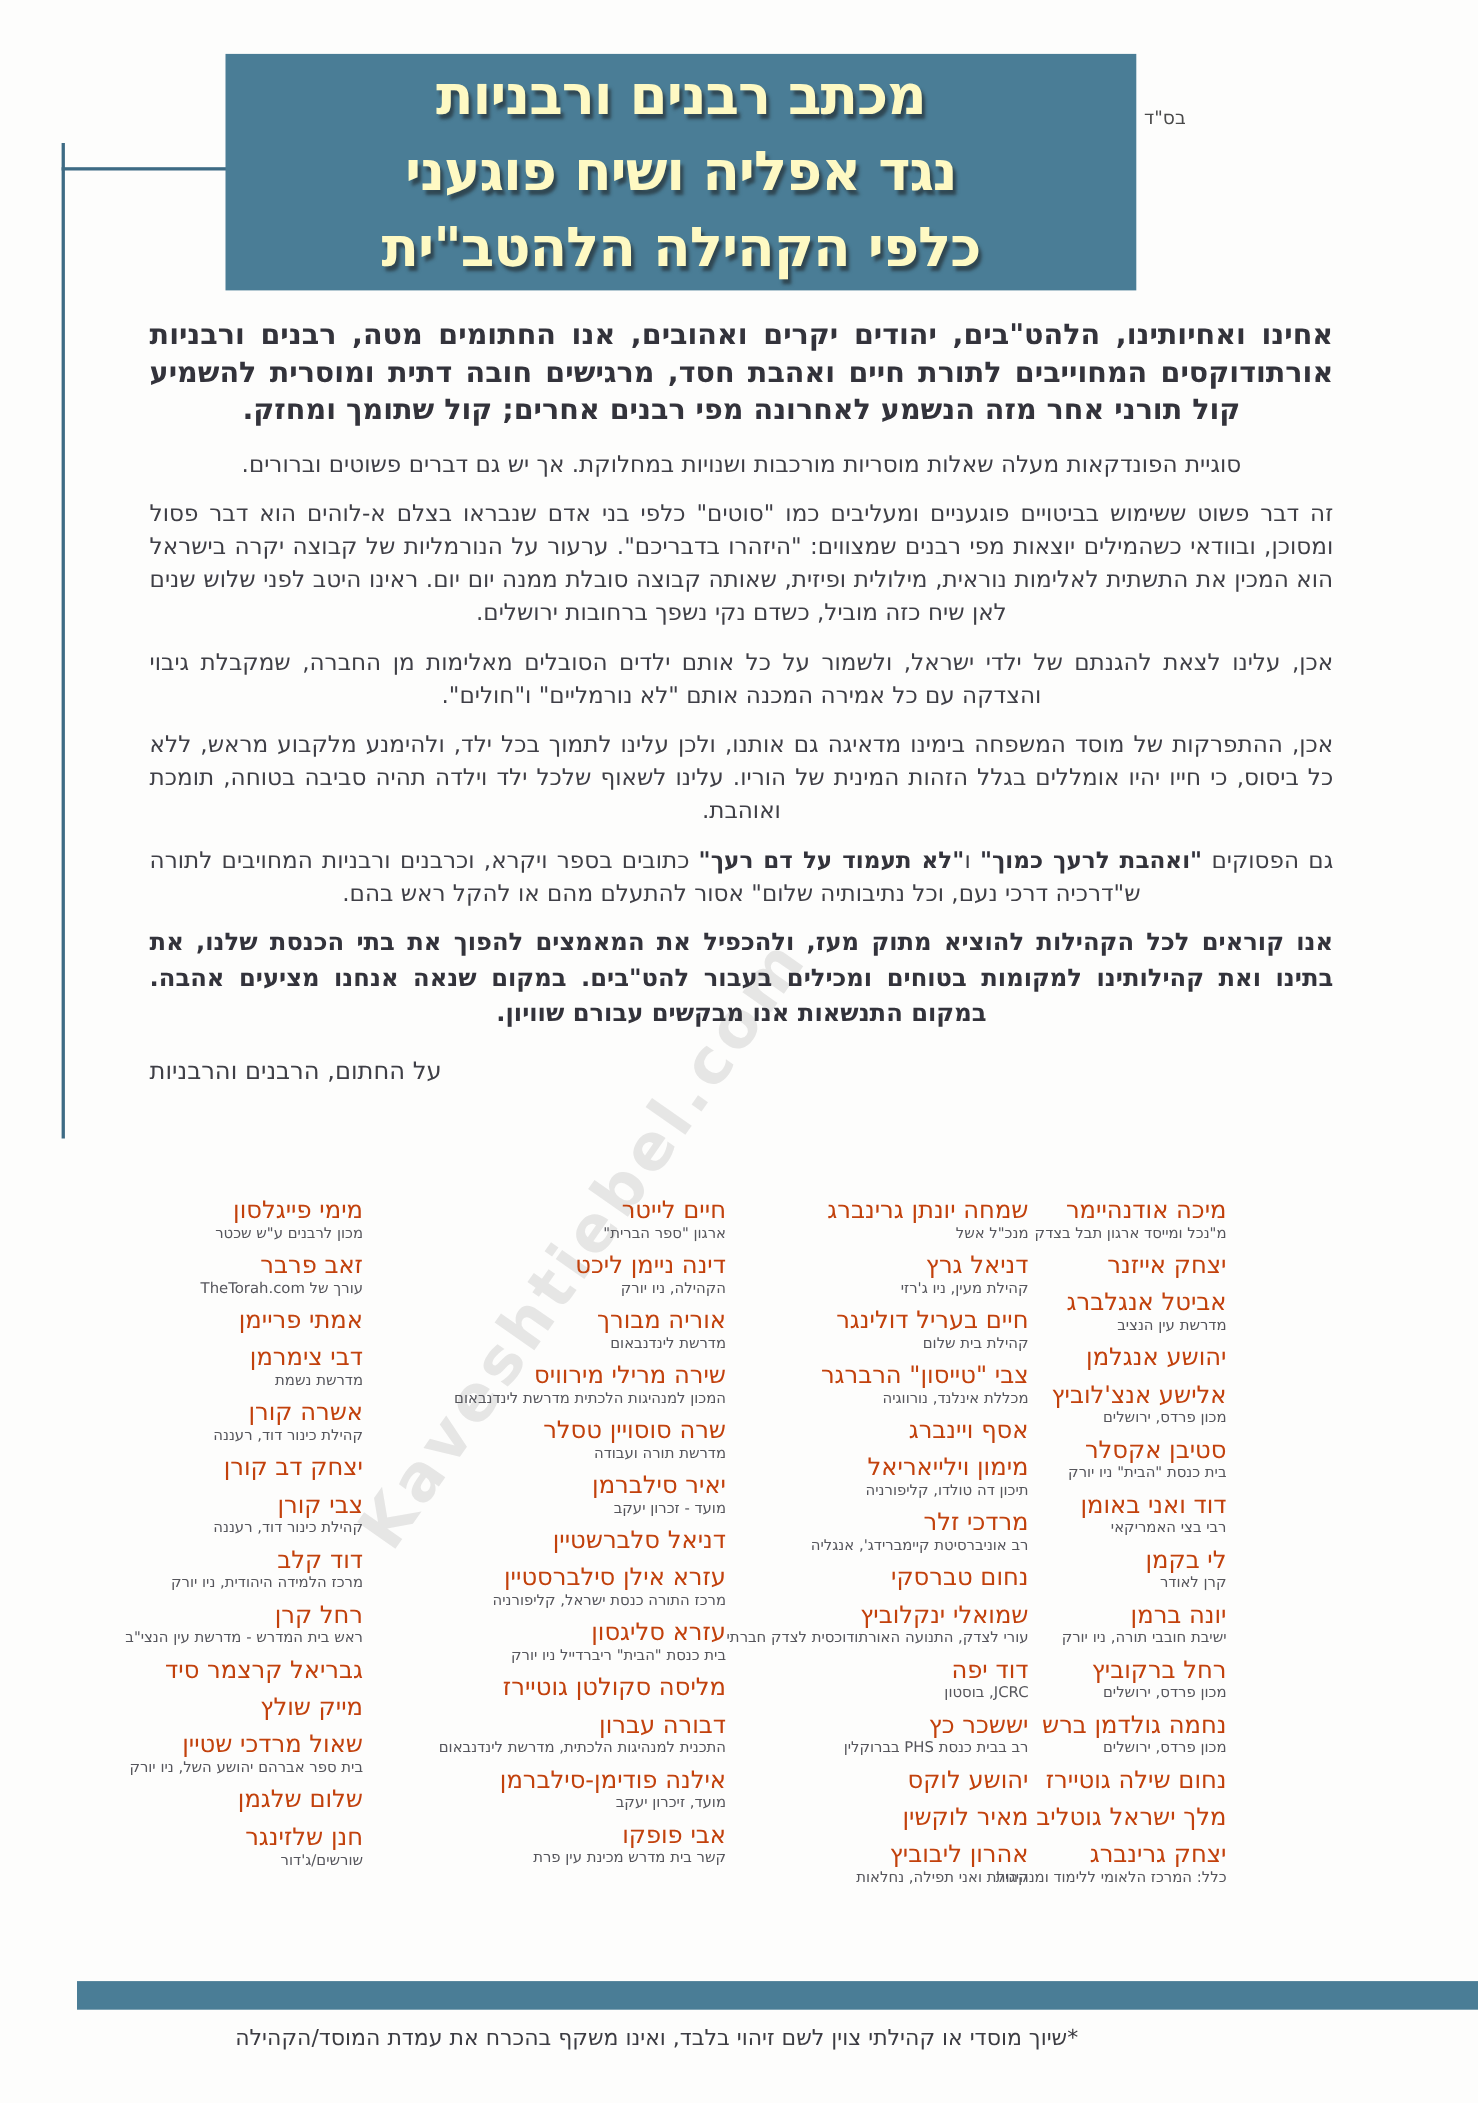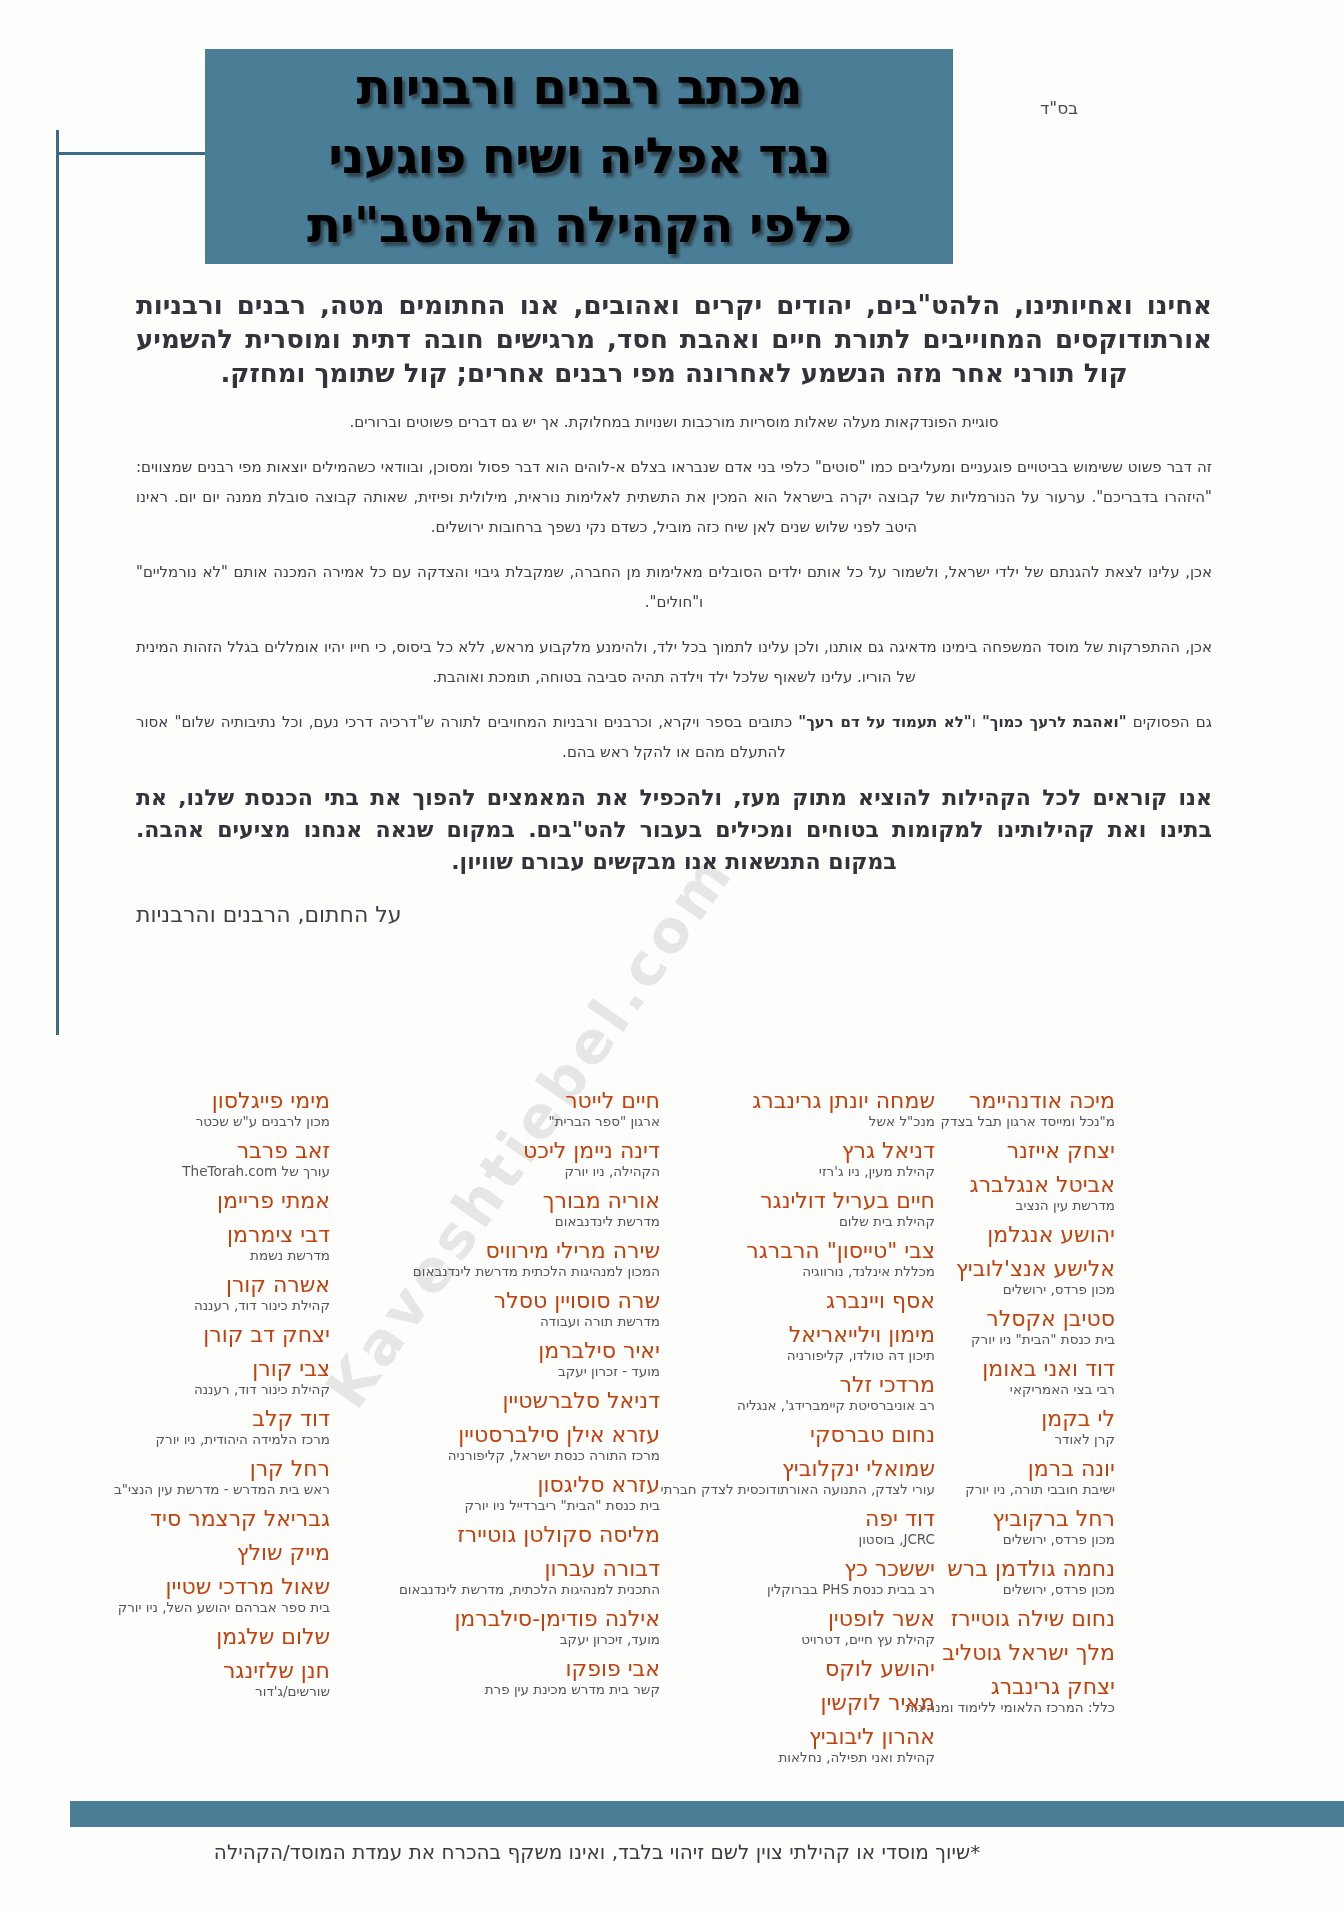--- a/index.html
+++ b/index.html
@@ -12,22 +12,22 @@
     position:relative;width:1344px;height:1912px;
     background:#fdfdfc;overflow:hidden;
   }
   
   .vline{position:absolute;left:56px;top:130px;width:3px;height:905px;background:#3e6b84;}
   .hline{position:absolute;left:56px;top:152px;width:150px;height:3px;background:#3e6b84;}
   
   .bsd{position:absolute;top:98px;right:266px;font-size:17px;color:#4a4a4a;direction:rtl;}
   
   .title-box{
-    position:absolute;left:205px;top:49px;width:748px;height:215px;
-    background:#4a7d96;color:#000000;direction:rtl;
+    position:absolute;left:205px;top:49px;width:828px;height:215px;
+    background:#4a7d96;color:#fef9c3;direction:rtl;
     display:flex;flex-direction:column;justify-content:center;align-items:center;
   }
   .title-line{
     font-size:50px;line-height:69px;font-weight:700;letter-spacing:-1px;
     text-shadow:3px 4px 3px rgba(25,25,25,0.55);
     white-space:nowrap;
   }
   
   .watermark{
     position:absolute;left:180px;top:780px;width:700px;height:700px;
@@ -39,21 +39,21 @@
     font-size:58px;letter-spacing:5px;color:rgba(150,150,150,0.22);
     font-weight:700;white-space:nowrap;
   }
   
   .content{
     position:absolute;left:136px;top:288px;width:1076px;
     direction:rtl;color:#3f3f46;
   }
   .para{
     margin:0 0 15px 0;
-    font-size:15px;line-height:30px;
+    font-size:21px;line-height:30px;
     text-align:justify;text-align-last:center;
   }
   .para.lead{font-size:26px;line-height:34px;margin-bottom:17px;}
   .para.bold{font-weight:700;color:#35353d;}
   .para.call{font-size:22px;line-height:32px;}
   .seg-bold{font-weight:700;color:#33333b;}
   .signoff{
     margin-top:24px;text-align:left;font-size:22px;color:#3f3f46;
   }
   
@@ -196,24 +196,20 @@
       </div>
       <div class="entry">
         <div class="sig-name">דוד יפה</div>
         <div class="sig-affil">JCRC, בוסטון</div>
       </div>
       <div class="entry">
         <div class="sig-name">יששכר כץ</div>
         <div class="sig-affil">רב בבית כנסת PHS בברוקלין</div>
       </div>
       <div class="entry">
-        <div class="sig-name">אשר לופטין</div>
-        <div class="sig-affil">קהילת עץ חיים, דטרויט</div>
-      </div>
-      <div class="entry">
         <div class="sig-name">יהושע לוקס</div>
       </div>
       <div class="entry">
         <div class="sig-name">מאיר לוקשין</div>
       </div>
       <div class="entry">
         <div class="sig-name">אהרון ליבוביץ</div>
         <div class="sig-affil">קהילת ואני תפילה, נחלאות</div>
       </div>
     </div>

